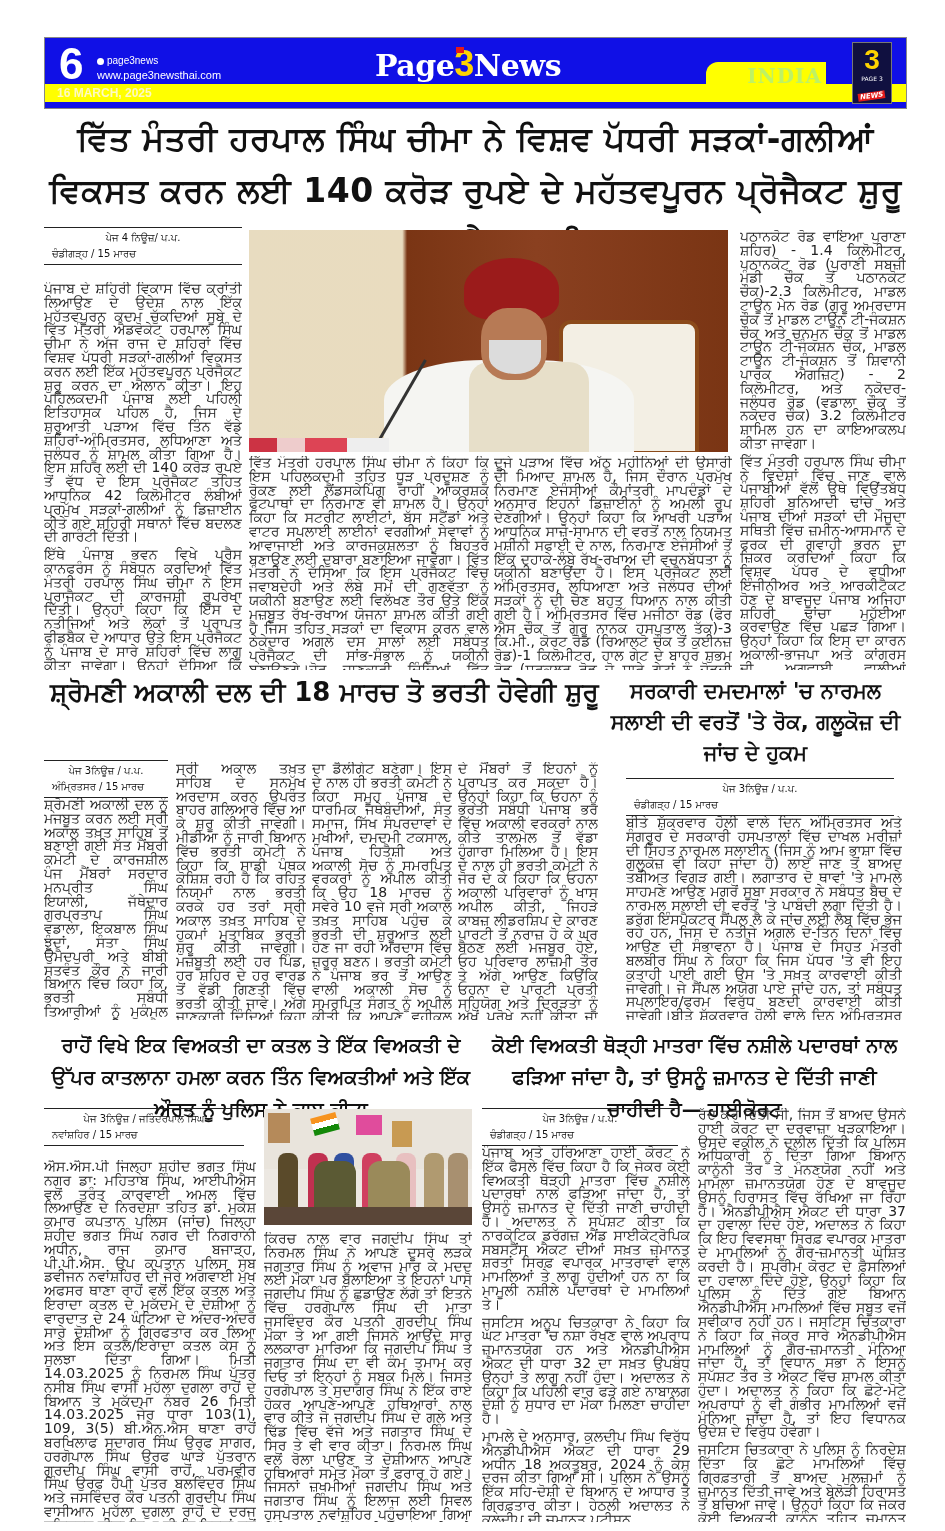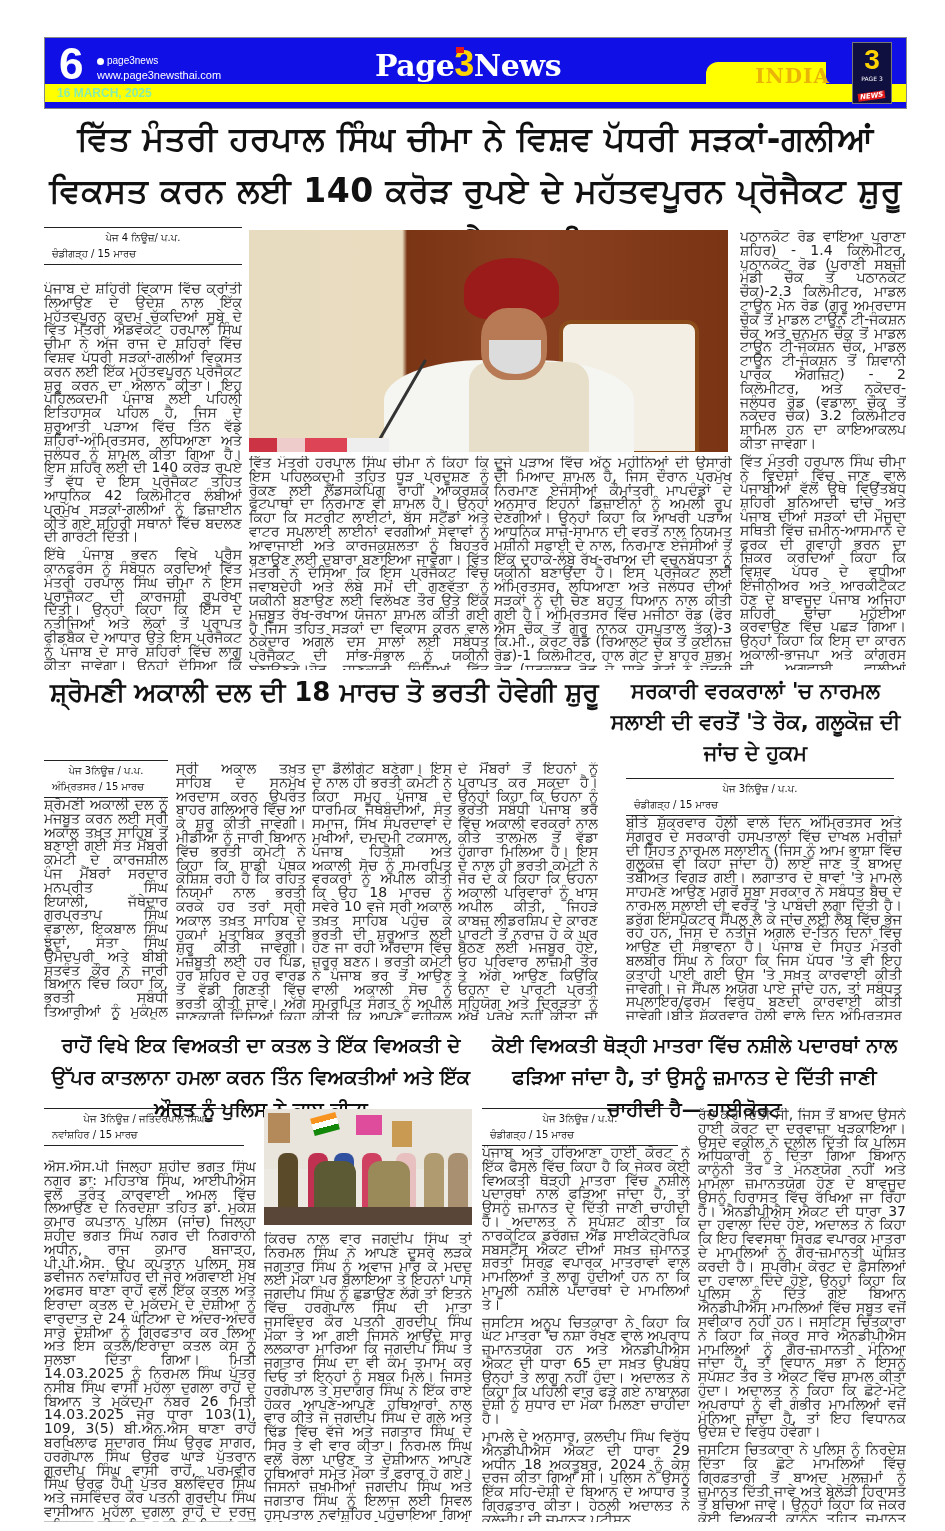--- a/index.html
+++ b/index.html
@@ -8,25 +8,25 @@
 
   
   .masthead { position: absolute; left: 44px; top: 37px; width: 863px; height: 72px; border: 1px solid #888; background: #1010e6; overflow: hidden; }
   .masthead .yellow-band { position: absolute; left: 0; right: 0; bottom: 6px; height: 18px; background: #ffff00; }
   .masthead .yellow-tab { position: absolute; right: 80px; bottom: 6px; width: 120px; height: 40px; background: #ffff00; border-top-left-radius: 12px; }
   .masthead .bottom-strip { position: absolute; left: 0; right: 0; bottom: 0; height: 6px; background: #1010e6; }
   .page-no { position: absolute; left: 14px; top: 2px; font-family: "Liberation Sans", sans-serif; font-weight: bold; font-size: 44px; color: #fff; line-height: 48px; }
   .social { position: absolute; left: 52px; top: 16px; font-family: "Liberation Sans", sans-serif; font-size: 10px; color: #fff; line-height: 14px; }
   .social .dot { display: inline-block; width: 7px; height: 7px; border-radius: 50%; background: #fff; margin-right: 3px; vertical-align: -1px; }
   .web { position: absolute; left: 52px; top: 31px; font-family: Liberation Sans, sans-serif; font-size: 11px; color: #fff; }
-  .date { position: absolute; left: 12px; bottom: 7px; font-family: "Liberation Sans", sans-serif; font-weight: bold; font-size: 12px; color: #86efac; line-height: 16px; }
+  .date { position: absolute; left: 12px; bottom: 7px; font-family: "Liberation Sans", sans-serif; font-weight: bold; font-size: 12px; color: #fef9c3; line-height: 16px; }
   .brand { position: absolute; left: 330px; top: 6px; font-family: "DejaVu Serif", serif; font-weight: bold; font-size: 30px; color: #fff; letter-spacing: -0.5px; line-height: 40px; }
   .brand .three { color: #ffd400; font-family: "Liberation Sans", sans-serif; font-size: 36px; position: relative; }
   .brand .three::before { content: ""; position: absolute; left: 2px; top: 4px; width: 8px; height: 6px; background: #e41b1b; }
-  .edition { position: absolute; right: 76px; top: 26px; font-family: "DejaVu Serif", serif; font-weight: bold; font-size: 20px; color: #eab308; letter-spacing: 1px; }
+  .edition { position: absolute; right: 84px; top: 26px; font-family: "DejaVu Serif", serif; font-weight: bold; font-size: 20px; color: #bef264; letter-spacing: 1px; }
   .logo-box { position: absolute; right: 14px; top: 4px; width: 40px; height: 62px; background: #101040; border: 1px solid #777; text-align: center; color: #ffd400; }
   .logo-box .big3 { font-family: "Liberation Sans", sans-serif; font-weight: bold; font-size: 28px; line-height: 30px; display: block; margin-top: 2px; }
   .logo-box .small { font-size: 6px; color: #fff; display: block; line-height: 8px; }
   .logo-box .news { font-size: 7px; font-style: italic; font-weight: bold; color: #fff; background: #e41b1b; display: inline-block; padding: 0 2px; margin-top: 2px; transform: rotate(-8deg); }
 
   
   .headline { position: absolute; text-align: center; font-family: "DejaVu Sans", sans-serif; font-weight: bold; color: #111; }
   .byline { position: absolute; border-top: 1.5px solid #222; border-bottom: 1.5px solid #222; font-size: 10px; line-height: 16px; padding: 2px 0; }
   .byline .agency { display: block; text-align: center; }
   .byline .place { display: block; padding-left: 8px; }
@@ -181,21 +181,21 @@
 <div class="col" style="left:176px; top:762px; width:130px; height:258px;">
   <p>ਸ੍ਰੀ ਅਕਾਲ ਤਖ਼ਤ ਸਾਹਿਬ ਦੇ ਸਨਮੁੱਖ ਅਰਦਾਸ ਕਰਨ ਉਪਰੰਤ ਬਾਹਰ ਗਲਿਆਰੇ ਵਿੱਚ ਆ ਕੇ ਸ਼ੁਰੂ ਕੀਤੀ ਜਾਵੇਗੀ। ਮੀਡੀਆ ਨੂੰ ਜਾਰੀ ਬਿਆਨ ਵਿੱਚ ਭਰਤੀ ਕਮੇਟੀ ਨੇ ਕਿਹਾ ਕਿ ਸਾਡੀ ਪੰਥਕ ਕੋਸ਼ਿਸ਼ ਰਹੀ ਹੈ ਕਿ ਰਹਿਤ ਨਿਯਮਾਂ ਨਾਲ ਭਰਤੀ ਕਰਕੇ ਹਰ ਤਰਾਂ ਸ੍ਰੀ ਅਕਾਲ ਤਖ਼ਤ ਸਾਹਿਬ ਦੇ ਹੁਕਮਾਂ ਮੁਤਾਬਿਕ ਭਰਤੀ ਸ਼ੁਰੂ ਕੀਤੀ ਜਾਵੇਗੀ। ਮਜ਼ਬੂਤੀ ਲਈ ਹਰ ਪਿੰਡ, ਹਰ ਸ਼ਹਿਰ ਦੇ ਹਰ ਵਾਰਡ ਤੋਂ ਵੱਡੀ ਗਿਣਤੀ ਵਿੱਚ ਭਰਤੀ ਕੀਤੀ ਜਾਵੇ। ਅੱਗੇ ਜਾਣਕਾਰੀ ਦਿੰਦਿਆਂ ਕਿਹਾ ਕਿ ਪਾਰਦਰਸ਼ਤਾ ਨਾਲ ਭਰਤੀ ਦੀਆਂ ਕਾਪੀਆਂ ਲੈਣ ਲਈ ਜਾਰੀ ਨੰਬਰ 0172-5201704 ਤੇ ਸਿੰਪਲ ਕਾਲ ਕਰੋ ਜੋ ਵਰਕਰ ਦੁਆਰਾ ਸਹਿਯੋਗ ਕਰੇਗਾ। ਕਮੇਟੀ ਦੀ ਕੋਸ਼ਿਸ਼ ਹੈ ਕਿ ਹਰ ਵਰਕਰ ਦੀ ਪਹਿਲੀ ਸ਼੍ਰੇਣੀ ਤੋਂ ਲੈ ਕੇ ਕਾਪੀ ਭਰਤੀ ਲੈਣ ਵਿੱਚ ਸਹਾਈ ਹੋਣਗੇ।</p>
 </div>
 <div class="col" style="left:312px; top:762px; width:140px; height:258px;">
   <p>ਦਾ ਡੈਲੀਗੇਟ ਬਣੇਗਾ। ਇਸ ਦੇ ਨਾਲ ਹੀ ਭਰਤੀ ਕਮੇਟੀ ਨੇ ਕਿਹਾ ਸਮੂਹ ਪੰਜਾਬ ਦੇ ਧਾਰਮਿਕ ਜਥੇਬੰਦੀਆਂ, ਸੰਤ ਸਮਾਜ, ਸਿੱਖ ਸੰਪਰਦਾਵਾਂ ਦੇ ਮੁਖੀਆਂ, ਦਮਦਮੀ ਟਕਸਾਲ, ਪੰਜਾਬ ਹਿਤੈਸ਼ੀ ਅਤੇ ਅਕਾਲੀ ਸੋਚ ਨੂੰ ਸਮਰਪਿਤ ਵਰਕਰਾਂ ਨੂੰ ਅਪੀਲ ਕੀਤੀ ਕਿ ਉਹ 18 ਮਾਰਚ ਨੂੰ ਸਵੇਰੇ 10 ਵਜੇ ਸ੍ਰੀ ਅਕਾਲ ਤਖ਼ਤ ਸਾਹਿਬ ਪਹੁੰਚ ਕੇ ਭਰਤੀ ਦੀ ਸ਼ੁਰੂਆਤ ਲਈ ਹੋਣ ਜਾ ਰਹੀ ਅਰਦਾਸ ਵਿੱਚ ਜ਼ਰੂਰ ਬਣਨ। ਭਰਤੀ ਕਮੇਟੀ ਨੇ ਪੰਜਾਬ ਭਰ ਤੋਂ ਆਉਣ ਵਾਲੀ ਅਕਾਲੀ ਸੋਚ ਨੂੰ ਸਮਰਪਿਤ ਸੰਗਤ ਨੂੰ ਅਪੀਲ ਕੀਤੀ ਕਿ ਆਪਣੇ ਵਹੀਕਲ ਬਾਬਾ ਦੀਪ ਸਿੰਘ ਦੇ ਸਥਾਨ ਤੇ ਪਾਰਕ ਕਰਕੇ ਸ੍ਰੀ ਅਕਾਲ ਤਖ਼ਤ ਸਾਹਿਬ ਤੇ ਅਰਦਾਸ ਵਿੱਚ ਸ਼ਾਮਲ ਹੋਣ। ਭਰਤੀ ਕਮੇਟੀ ਨੇ ਅੱਗੇ ਕਿਹਾ ਕਿ ਸਾਰਿਆਂ ਨੇ ਲੀਡਰਸ਼ਿਪ ਗ੍ਰਹਿਣ ਕਰਨ ਤੋਂ ਪਹਿਲਾਂ ਰਹਿਤ ਚੁੱਕੀਆਂ ਹਨ, ਹਰ ਅਕਾਲੀ ਵਰਕਰ ਅਤੇ ਲੀਡਰ ਸਾਹਿਬਾਨ 18 ਮਾਰਚ ਨੂੰ ਭਰਤੀ ਕਮੇਟੀ</p>
 </div>
 <div class="col" style="left:458px; top:762px; width:140px; height:258px;">
   <p>ਦੇ ਮੈਂਬਰਾਂ ਤੋਂ ਇਹਨਾਂ ਨੂੰ ਪ੍ਰਾਪਤ ਕਰ ਸਕਦਾ ਹੈ। ਉਨ੍ਹਾਂ ਕਿਹਾ ਕਿ ਓਹਨਾ ਨੂੰ ਭਰਤੀ ਸਬੰਧੀ ਪੰਜਾਬ ਭਰ ਵਿੱਚ ਅਕਾਲੀ ਵਰਕਰਾਂ ਨਾਲ ਕੀਤੇ ਤਾਲਮੇਲ ਤੋਂ ਵੱਡਾ ਹੁੰਗਾਰਾ ਮਿਲਿਆ ਹੈ। ਇਸ ਦੇ ਨਾਲ ਹੀ ਭਰਤੀ ਕਮੇਟੀ ਨੇ ਜੋਰ ਦੇ ਕੇ ਕਿਹਾ ਕਿ ਓਹਨਾ ਅਕਾਲੀ ਪਰਿਵਾਰਾਂ ਨੂੰ ਖਾਸ ਅਪੀਲ ਕੀਤੀ, ਜਿਹੜੇ ਕਾਬਜ਼ ਲੀਡਰਸ਼ਿਪ ਦੇ ਕਾਰਣ ਪਾਰਟੀ ਤੋਂ ਨਰਾਜ਼ ਹੋ ਕੇ ਘਰ ਬੈਠਣ ਲਈ ਮਜਬੂਰ ਹੋਏ, ਓਹ ਪਰਿਵਾਰ ਲਾਜ਼ਮੀ ਤੌਰ ਤੇ ਅੱਗੇ ਆਉਣ ਕਿਉਂਕਿ ਓਹਨਾ ਦੇ ਪਾਰਟੀ ਪ੍ਰਤੀ ਸਹਿਯੋਗ ਅਤੇ ਦ੍ਰਿੜਤਾ ਨੂੰ ਅੱਖੋਂ ਪਰੋਖੇ ਨਹੀਂ ਕੀਤਾ ਜਾ ਸਕਦਾ ਹੈ ਅਤੇ ਓਹਨਾ ਪਰਿਵਾਰਾਂ ਦੀ ਪਹਿਲਕਦਮੀ ਅਕਾਲੀ ਦਲ ਦੀ ਮਜ਼ਬੂਤੀ ਲਈ ਅਹਿਮ ਰੋਲ ਅਦਾ ਕਰੇਗੀ।ਭਰਤੀ ਕਮੇਟੀ ਵੱਲੋਂ ਭਵਿੱਖ ਦੇ ਸਰਮਾਇਆ ਨੌਜੁਆਨਾਂ ਤੇ ਬੀਬੀਆਂ ਭੈਣਾਂ ਨੂੰ ਵੀ ਇਸ ਮੁਹਿੰਮ ਦਾ ਹਿਸਾ ਬਣਨ ਦੀ ਅਪੀਲ ਕੀਤੀ।</p>
 </div>
 
-<h2 class="headline hl-3">ਸਰਕਾਰੀ ਵਰਕਰਾਲਾਂ 'ਚ ਨਾਰਮਲ ਸਲਾਈ ਦੀ ਵਰਤੋਂ 'ਤੇ ਰੋਕ, ਗਲੂਕੋਜ਼ ਦੀ ਜਾਂਚ ਦੇ ਹੁਕਮ</h2>
+<h2 class="headline hl-3">ਸਰਕਾਰੀ ਦਮਦਮਾਲਾਂ 'ਚ ਨਾਰਮਲ ਸਲਾਈ ਦੀ ਵਰਤੋਂ 'ਤੇ ਰੋਕ, ਗਲੂਕੋਜ਼ ਦੀ ਜਾਂਚ ਦੇ ਹੁਕਮ</h2>
 <div class="byline" style="left:626px; top:778px; width:268px;">
   <span class="agency">ਪੇਜ 3ਨਿਊਜ਼ / ਪ.ਪ.</span>
   <span class="place">ਚੰਡੀਗੜ੍ਹ / 15 ਮਾਰਚ</span>
 </div>
 <div class="col" style="left:626px; top:816px; width:276px; height:204px;">
   <p>ਬੀਤੇ ਸ਼ੁੱਕਰਵਾਰ ਹੋਲੀ ਵਾਲੇ ਦਿਨ ਅੰਮ੍ਰਿਤਸਰ ਅਤੇ ਸੰਗਰੂਰ ਦੇ ਸਰਕਾਰੀ ਹਸਪਤਾਲਾਂ ਵਿੱਚ ਦਾਖਲ ਮਰੀਜ਼ਾਂ ਦੀ ਸਿਹਤ ਨਾਰਮਲ ਸਲਾਈਨ (ਜਿਸ ਨੂੰ ਆਮ ਭਾਸ਼ਾ ਵਿੱਚ ਗੁਲੂਕੋਜ਼ ਵੀ ਕਿਹਾ ਜਾਂਦਾ ਹੈ) ਲਾਏ ਜਾਣ ਤੋਂ ਬਾਅਦ ਤਬੀਅਤ ਵਿਗੜ ਗਈ। ਲਗਾਤਾਰ ਦੋ ਥਾਵਾਂ 'ਤੇ ਮਾਮਲੇ ਸਾਹਮਣੇ ਆਉਣ ਮਗਰੋਂ ਸੂਬਾ ਸਰਕਾਰ ਨੇ ਸਬੰਧਤ ਬੈਚ ਦੇ ਨਾਰਮਲ ਸਲਾਈ ਦੀ ਵਰਤੋਂ 'ਤੇ ਪਾਬੰਦੀ ਲਗਾ ਦਿੱਤੀ ਹੈ। ਡਰੱਗ ਇੰਸਪੈਕਟਰ ਸੈਂਪਲ ਲੈ ਕੇ ਜਾਂਚ ਲਈ ਲੈਬ ਵਿੱਚ ਭੇਜ ਰਹੇ ਹਨ, ਜਿਸ ਦੇ ਨਤੀਜੇ ਅਗਲੇ ਦੋ-ਤਿੰਨ ਦਿਨਾਂ ਵਿੱਚ ਆਉਣ ਦੀ ਸੰਭਾਵਨਾ ਹੈ। ਪੰਜਾਬ ਦੇ ਸਿਹਤ ਮੰਤਰੀ ਬਲਬੀਰ ਸਿੰਘ ਨੇ ਕਿਹਾ ਕਿ ਜਿਸ ਪੱਧਰ 'ਤੇ ਵੀ ਇਹ ਕੁਤਾਹੀ ਪਾਈ ਗਈ ਉਸ 'ਤੇ ਸਖ਼ਤ ਕਾਰਵਾਈ ਕੀਤੀ ਜਾਵੇਗੀ। ਜੇ ਸੈਂਪਲ ਅਯੋਗ ਪਾਏ ਜਾਂਦੇ ਹਨ, ਤਾਂ ਸਬੰਧਤ ਸਪਲਾਇਰ/ਫਰਮ ਵਿਰੁੱਧ ਬਣਦੀ ਕਾਰਵਾਈ ਕੀਤੀ ਜਾਵੇਗੀ।ਬੀਤੇ ਸ਼ੁੱਕਰਵਾਰ ਹੋਲੀ ਵਾਲੇ ਦਿਨ ਅੰਮ੍ਰਿਤਸਰ ਅਤੇ ਸੰਗਰੂਰ ਦੇ ਸਰਕਾਰੀ ਹਸਪਤਾਲਾਂ ਵਿੱਚ ਦਾਖਲ ਮਰੀਜ਼ਾਂ ਦੀ ਸਿਹਤ ਨਾਰਮਲ ਸਲਾਈਨ (ਜਿਸ ਨੂੰ ਆਮ ਭਾਸ਼ਾ ਵਿੱਚ ਗੁਲੂਕੋਜ਼ ਵੀ ਕਿਹਾ ਜਾਂਦਾ ਹੈ) ਲਾਏ ਜਾਣ ਤੋਂ ਬਾਅਦ ਤਬੀਅਤ ਵਿਗੜ ਗਈ। ਲਗਾਤਾਰ ਦੋ ਥਾਵਾਂ 'ਤੇ ਮਾਮਲੇ ਸਾਹਮਣੇ ਆਉਣ ਮਗਰੋਂ ਸੂਬਾ ਸਰਕਾਰ ਨੇ ਸਬੰਧਤ ਬੈਚ ਦੇ ਨਾਰਮਲ ਸਲਾਈ ਦੀ ਵਰਤੋਂ 'ਤੇ ਪਾਬੰਦੀ ਲਗਾ ਦਿੱਤੀ ਹੈ। ਡਰੱਗ ਇੰਸਪੈਕਟਰ ਸੈਂਪਲ ਲੈ ਕੇ ਜਾਂਚ ਲਈ ਲੈਬ ਵਿੱਚ ਭੇਜ ਰਹੇ ਹਨ, ਜਿਸ ਦੇ ਨਤੀਜੇ ਅਗਲੇ ਦੋ-ਤਿੰਨ ਦਿਨਾਂ ਵਿੱਚ ਆਉਣ ਦੀ ਸੰਭਾਵਨਾ ਹੈ।</p>
 </div>
 
 <h2 class="headline hl-4">ਰਾਹੋਂ ਵਿਖੇ ਇਕ ਵਿਅਕਤੀ ਦਾ ਕਤਲ ਤੇ ਇੱਕ ਵਿਅਕਤੀ ਦੇ ਉੱਪਰ ਕਾਤਲਾਨਾ ਹਮਲਾ ਕਰਨ ਤਿੰਨ ਵਿਅਕਤੀਆਂ ਅਤੇ ਇੱਕ ਔਰਤ ਨੂੰ ਪੁਲਿਸ ਨੇ ਕਾਬੂ ਕੀਤਾ</h2>
 <div class="byline" style="left:44px; top:1108px; width:200px;">
@@ -226,19 +226,19 @@
   <p>ਕਿਰਚ ਨਾਲ ਵਾਰ ਜਗਦੀਪ ਸਿੰਘ ਤਾਂ ਨਿਰਮਲ ਸਿੰਘ ਨੇ ਆਪਣੇ ਦੂਸਰੇ ਲੜਕੇ ਜਗਤਾਰ ਸਿੰਘ ਨੂੰ ਅਵਾਜ ਮਾਰ ਕੇ ਮਦਦ ਲਈ ਮੌਕਾ ਪਰ ਬੁਲਾਇਆ ਤੇ ਇਹਨਾਂ ਪਾਸੋ ਜਗਦੀਪ ਸਿੰਘ ਨੂੰ ਛੁਡਾਉਣ ਲੱਗੇ ਤਾਂ ਇਤਨੇ ਵਿੱਚ ਹਰਗੋਪਾਲ ਸਿੰਘ ਦੀ ਮਾਤਾ ਜਸਵਿੰਦਰ ਕੌਰ ਪਤਨੀ ਗੁਰਦੀਪ ਸਿੰਘ ਮੌਕਾ ਤੇ ਆ ਗਈ ਜਿਸਨੇ ਆਉਂਦੇ ਸਾਰ ਲਲਕਾਰਾ ਮਾਰਿਆ ਕਿ ਜਗਦੀਪ ਸਿੰਘ ਤੇ ਜਗਤਾਰ ਸਿੰਘ ਦਾ ਵੀ ਕੰਮ ਤਮਾਮ ਕਰ ਦਿਓ ਤਾਂ ਇਨ੍ਹਾਂ ਨੂੰ ਸਬਕ ਮਿਲੇ। ਜਿਸਤੇ ਹਰਗੋਪਾਲ ਤੇ ਸੁਦਾਗਰ ਸਿੰਘ ਨੇ ਇੱਕ ਰਾਏ ਹੋਕਰ ਆਪਣੇ-ਆਪਣੇ ਹਥਿਆਰਾਂ ਨਾਲ ਵਾਰ ਕੀਤੇ ਜੋ ਜਗਦੀਪ ਸਿੰਘ ਦੇ ਗਲੇ ਅਤੇ ਢਿੱਡ ਵਿੱਚ ਵੱਜੇ ਅਤੇ ਜਗਤਾਰ ਸਿੰਘ ਦੇ ਸਿਰ ਤੇ ਵੀ ਵਾਰ ਕੀਤਾ। ਨਿਰਮਲ ਸਿੰਘ ਵਲੋਂ ਰੋਲਾ ਪਾਉਣ ਤੇ ਦੋਸ਼ੀਆਨ ਆਪਣੇ ਹਥਿਆਰਾਂ ਸਮੇਤ ਮੌਕਾ ਤੋਂ ਫਰਾਰ ਹੋ ਗਏ। ਜਿਸਨਾਂ ਜ਼ਖਮੀਆਂ ਜਗਦੀਪ ਸਿੰਘ ਅਤੇ ਜਗਤਾਰ ਸਿੰਘ ਨੂੰ ਇਲਾਜ ਲਈ ਸਿਵਲ ਹਸਪਤਾਲ ਨਵਾਂਸ਼ਹਿਰ ਪਹੁੰਚਾਇਆ ਗਿਆ ਜਿੱਥੇ ਜਗਦੀਪ ਸਿੰਘ ਦੀ ਮੌਤ ਹੋ ਗਈ ਅਤੇ ਜਗਤਾਰ ਸਿੰਘ ਨੂੰ ਸਰਕਾਰੀ ਰਜਿੰਦਰਾ ਹਸਪਤਾਲ ਪਟਿਆਲਾ ਰੈਫਰ ਕੀਤਾ ਗਿਆ ਹੈ। ਪੁਲਿਸ ਮੁਤਾਬਕ ਵਜ੍ਹਾ ਰੰਜਿਸ਼ ਇਹ ਹੈ ਕਿ ਨਿਰਮਲ ਸਿੰਘ ਦੇ ਭਤੀਜੇ ਦੀ ਨੂੰਹ ਨੂੰ ਦੋਸ਼ੀਆਨ ਦੇ ਚਾਚੇ ਦੇ ਲੜਕੇ ਪਰਮਵੀਰ ਸਿੰਘ ਉਰਫ ਹੈਪੀ ਪੁੱਤਰ ਬਲਵਿੰਦਰ ਸਿੰਘ ਵਾਸੀ ਮੁਹੱਲਾ ਦੁਗਲਾ ਨੇ ਕਰੀਬ ਦੋ ਸਾਲ ਤੋਂ ਪ੍ਰੇਮ ਜਾਲ ਵਿੱਚ ਫਸਾ ਕੇ ਬਿਨ੍ਹਾ ਵਿਆਹ ਆਪਣੇ ਪਾਸ ਰੱਖਿਆ ਹੋਇਆ</p>
 </div>
 
 <h2 class="headline hl-5">ਕੋਈ ਵਿਅਕਤੀ ਥੋੜ੍ਹੀ ਮਾਤਰਾ ਵਿੱਚ ਨਸ਼ੀਲੇ ਪਦਾਰਥਾਂ ਨਾਲ ਫੜਿਆ ਜਾਂਦਾ ਹੈ, ਤਾਂ ਉਸਨੂੰ ਜ਼ਮਾਨਤ ਦੇ ਦਿੱਤੀ ਜਾਣੀ ਚਾਹੀਦੀ ਹੈ— ਹਾਈਕੋਰਟ</h2>
 <div class="byline" style="left:482px; top:1108px; width:196px;">
   <span class="agency">ਪੇਜ 3ਨਿਊਜ਼ / ਪ.ਪ.</span>
   <span class="place">ਚੰਡੀਗੜ੍ਹ / 15 ਮਾਰਚ</span>
 </div>
 <div class="col" style="left:482px; top:1146px; width:208px; height:376px;">
   <p>ਪੰਜਾਬ ਅਤੇ ਹਰਿਆਣਾ ਹਾਈ ਕੋਰਟ ਨੇ ਇੱਕ ਫੈਸਲੇ ਵਿੱਚ ਕਿਹਾ ਹੈ ਕਿ ਜੇਕਰ ਕੋਈ ਵਿਅਕਤੀ ਥੋੜ੍ਹੀ ਮਾਤਰਾ ਵਿੱਚ ਨਸ਼ੀਲੇ ਪਦਾਰਥਾਂ ਨਾਲ ਫੜਿਆ ਜਾਂਦਾ ਹੈ, ਤਾਂ ਉਸਨੂੰ ਜ਼ਮਾਨਤ ਦੇ ਦਿੱਤੀ ਜਾਣੀ ਚਾਹੀਦੀ ਹੈ। ਅਦਾਲਤ ਨੇ ਸਪੱਸ਼ਟ ਕੀਤਾ ਕਿ ਨਾਰਕੋਟਿਕ ਡਰੱਗਜ਼ ਐਂਡ ਸਾਈਕੋਟ੍ਰੋਪਿਕ ਸਬਸਟੈਂਸ ਐਕਟ ਦੀਆਂ ਸਖ਼ਤ ਜ਼ਮਾਨਤ ਸ਼ਰਤਾਂ ਸਿਰਫ਼ ਵਪਾਰਕ ਮਾਤਰਾਵਾਂ ਵਾਲੇ ਮਾਮਲਿਆਂ ਤੇ ਲਾਗੂ ਹੁੰਦੀਆਂ ਹਨ ਨਾ ਕਿ ਮਾਮੂਲੀ ਨਸ਼ੀਲੇ ਪਦਾਰਥਾਂ ਦੇ ਮਾਮਲਿਆਂ ਤੇ।</p>
-  <p>ਜਸਟਿਸ ਅਨੂਪ ਚਿਤਕਾਰਾ ਨੇ ਕਿਹਾ ਕਿ ਘੱਟ ਮਾਤਰਾ 'ਚ ਨਸ਼ਾ ਰੱਖਣ ਵਾਲੇ ਅਪਰਾਧ ਜ਼ਮਾਨਤਯੋਗ ਹਨ ਅਤੇ ਐਨਡੀਪੀਐਸ ਐਕਟ ਦੀ ਧਾਰਾ 65 ਦਾ ਸਖ਼ਤ ਉਪਬੰਧ ਉਨ੍ਹਾਂ ਤੇ ਲਾਗੂ ਨਹੀਂ ਹੁੰਦਾ। ਅਦਾਲਤ ਨੇ ਕਿਹਾ ਕਿ ਪਹਿਲੀ ਵਾਰ ਫੜੇ ਗਏ ਨਾਬਾਲਗ ਦੋਸ਼ੀ ਨੂੰ ਸੁਧਾਰ ਦਾ ਮੌਕਾ ਮਿਲਣਾ ਚਾਹੀਦਾ ਹੈ।</p>
+  <p>ਜਸਟਿਸ ਅਨੂਪ ਚਿਤਕਾਰਾ ਨੇ ਕਿਹਾ ਕਿ ਘੱਟ ਮਾਤਰਾ 'ਚ ਨਸ਼ਾ ਰੱਖਣ ਵਾਲੇ ਅਪਰਾਧ ਜ਼ਮਾਨਤਯੋਗ ਹਨ ਅਤੇ ਐਨਡੀਪੀਐਸ ਐਕਟ ਦੀ ਧਾਰਾ 32 ਦਾ ਸਖ਼ਤ ਉਪਬੰਧ ਉਨ੍ਹਾਂ ਤੇ ਲਾਗੂ ਨਹੀਂ ਹੁੰਦਾ। ਅਦਾਲਤ ਨੇ ਕਿਹਾ ਕਿ ਪਹਿਲੀ ਵਾਰ ਫੜੇ ਗਏ ਨਾਬਾਲਗ ਦੋਸ਼ੀ ਨੂੰ ਸੁਧਾਰ ਦਾ ਮੌਕਾ ਮਿਲਣਾ ਚਾਹੀਦਾ ਹੈ।</p>
   <p>ਮਾਮਲੇ ਦੇ ਅਨੁਸਾਰ, ਕੁਲਦੀਪ ਸਿੰਘ ਵਿਰੁੱਧ ਐਨਡੀਪੀਐਸ ਐਕਟ ਦੀ ਧਾਰਾ 29 ਅਧੀਨ 18 ਅਕਤੂਬਰ, 2024 ਨੂੰ ਕੇਸ ਦਰਜ ਕੀਤਾ ਗਿਆ ਸੀ। ਪੁਲਿਸ ਨੇ ਉਸਨੂੰ ਇੱਕ ਸਹਿ-ਦੋਸ਼ੀ ਦੇ ਬਿਆਨ ਦੇ ਆਧਾਰ ਤੇ ਗ੍ਰਿਫ਼ਤਾਰ ਕੀਤਾ। ਹੇਠਲੀ ਅਦਾਲਤ ਨੇ ਕੁਲਦੀਪ ਦੀ ਜ਼ਮਾਨਤ ਪਟੀਸ਼ਨ</p>
 </div>
 <div class="col" style="left:698px; top:1108px; width:208px; height:414px;">
   <p>ਰੱਦ ਕਰ ਦਿੱਤੀ ਸੀ, ਜਿਸ ਤੋਂ ਬਾਅਦ ਉਸਨੇ ਹਾਈ ਕੋਰਟ ਦਾ ਦਰਵਾਜ਼ਾ ਖੜਕਾਇਆ। ਉਸਦੇ ਵਕੀਲ ਨੇ ਦਲੀਲ ਦਿੱਤੀ ਕਿ ਪੁਲਿਸ ਅਧਿਕਾਰੀ ਨੂੰ ਦਿੱਤਾ ਗਿਆ ਬਿਆਨ ਕਾਨੂੰਨੀ ਤੌਰ ਤੇ ਮੰਨਣਯੋਗ ਨਹੀਂ ਅਤੇ ਮਾਮਲਾ ਜ਼ਮਾਨਤਯੋਗ ਹੋਣ ਦੇ ਬਾਵਜੂਦ ਉਸਨੂੰ ਹਿਰਾਸਤ ਵਿੱਚ ਰੱਖਿਆ ਜਾ ਰਿਹਾ ਹੈ। ਐਨਡੀਪੀਐਸ ਐਕਟ ਦੀ ਧਾਰਾ 37 ਦਾ ਹਵਾਲਾ ਦਿੰਦੇ ਹੋਏ, ਅਦਾਲਤ ਨੇ ਕਿਹਾ ਕਿ ਇਹ ਵਿਵਸਥਾ ਸਿਰਫ਼ ਵਪਾਰਕ ਮਾਤਰਾ ਦੇ ਮਾਮਲਿਆਂ ਨੂੰ ਗੈਰ-ਜ਼ਮਾਨਤੀ ਘੋਸ਼ਿਤ ਕਰਦੀ ਹੈ। ਸੁਪਰੀਮ ਕੋਰਟ ਦੇ ਫ਼ੈਸਲਿਆਂ ਦਾ ਹਵਾਲਾ ਦਿੰਦੇ ਹੋਏ, ਉਨ੍ਹਾਂ ਕਿਹਾ ਕਿ ਪੁਲਿਸ ਨੂੰ ਦਿੱਤੇ ਗਏ ਬਿਆਨ ਐਨਡੀਪੀਐਸ ਮਾਮਲਿਆਂ ਵਿੱਚ ਸਬੂਤ ਵਜੋਂ ਸਵੀਕਾਰ ਨਹੀਂ ਹਨ। ਜਸਟਿਸ ਚਿਤਕਾਰਾ ਨੇ ਕਿਹਾ ਕਿ ਜੇਕਰ ਸਾਰੇ ਐਨਡੀਪੀਐਸ ਮਾਮਲਿਆਂ ਨੂੰ ਗੈਰ-ਜ਼ਮਾਨਤੀ ਮੰਨਿਆ ਜਾਂਦਾ ਹੈ, ਤਾਂ ਵਿਧਾਨ ਸਭਾ ਨੇ ਇਸਨੂੰ ਸਪੱਸ਼ਟ ਤੌਰ ਤੇ ਐਕਟ ਵਿੱਚ ਸ਼ਾਮਲ ਕੀਤਾ ਹੁੰਦਾ। ਅਦਾਲਤ ਨੇ ਕਿਹਾ ਕਿ ਛੋਟੇ-ਮੋਟੇ ਅਪਰਾਧਾਂ ਨੂੰ ਵੀ ਗੰਭੀਰ ਮਾਮਲਿਆਂ ਵਜੋਂ ਮੰਨਿਆ ਜਾਂਦਾ ਹੈ, ਤਾਂ ਇਹ ਵਿਧਾਨਕ ਉਦੇਸ਼ ਦੇ ਵਿਰੁੱਧ ਹੋਵੇਗਾ।</p>
   <p>ਜਸਟਿਸ ਚਿਤਕਾਰਾ ਨੇ ਪੁਲਿਸ ਨੂੰ ਨਿਰਦੇਸ਼ ਦਿੱਤਾ ਕਿ ਛੋਟੇ ਮਾਮਲਿਆਂ ਵਿੱਚ ਗ੍ਰਿਫ਼ਤਾਰੀ ਤੋਂ ਬਾਅਦ ਮੁਲਜ਼ਮਾਂ ਨੂੰ ਜ਼ਮਾਨਤ ਦਿੱਤੀ ਜਾਵੇ ਅਤੇ ਬੇਲੋੜੀ ਹਿਰਾਸਤ ਤੋਂ ਬਚਿਆ ਜਾਵੇ। ਉਨ੍ਹਾਂ ਕਿਹਾ ਕਿ ਜੇਕਰ ਕੋਈ ਵਿਅਕਤੀ ਕਾਨੂੰਨ ਤਹਿਤ ਜ਼ਮਾਨਤ ਦਾ ਹੱਕਦਾਰ ਹੈ, ਤਾਂ ਉਸਨੂੰ ਅਦਾਲਤ ਵਿੱਚ ਜਾਣ ਦੀ ਜ਼ਰੂਰਤ ਨਹੀਂ ਹੋਣੀ ਚਾਹੀਦੀ, ਸਗੋਂ ਪੁਲਿਸ ਨੂੰ ਖੁਦ ਉਸਨੂੰ ਜ਼ਮਾਨਤ ਤੇ ਰਿਹਾਅ ਕਰਨਾ ਚਾਹੀਦਾ ਹੈ।</p>
 </div>
 
 </body></html>

